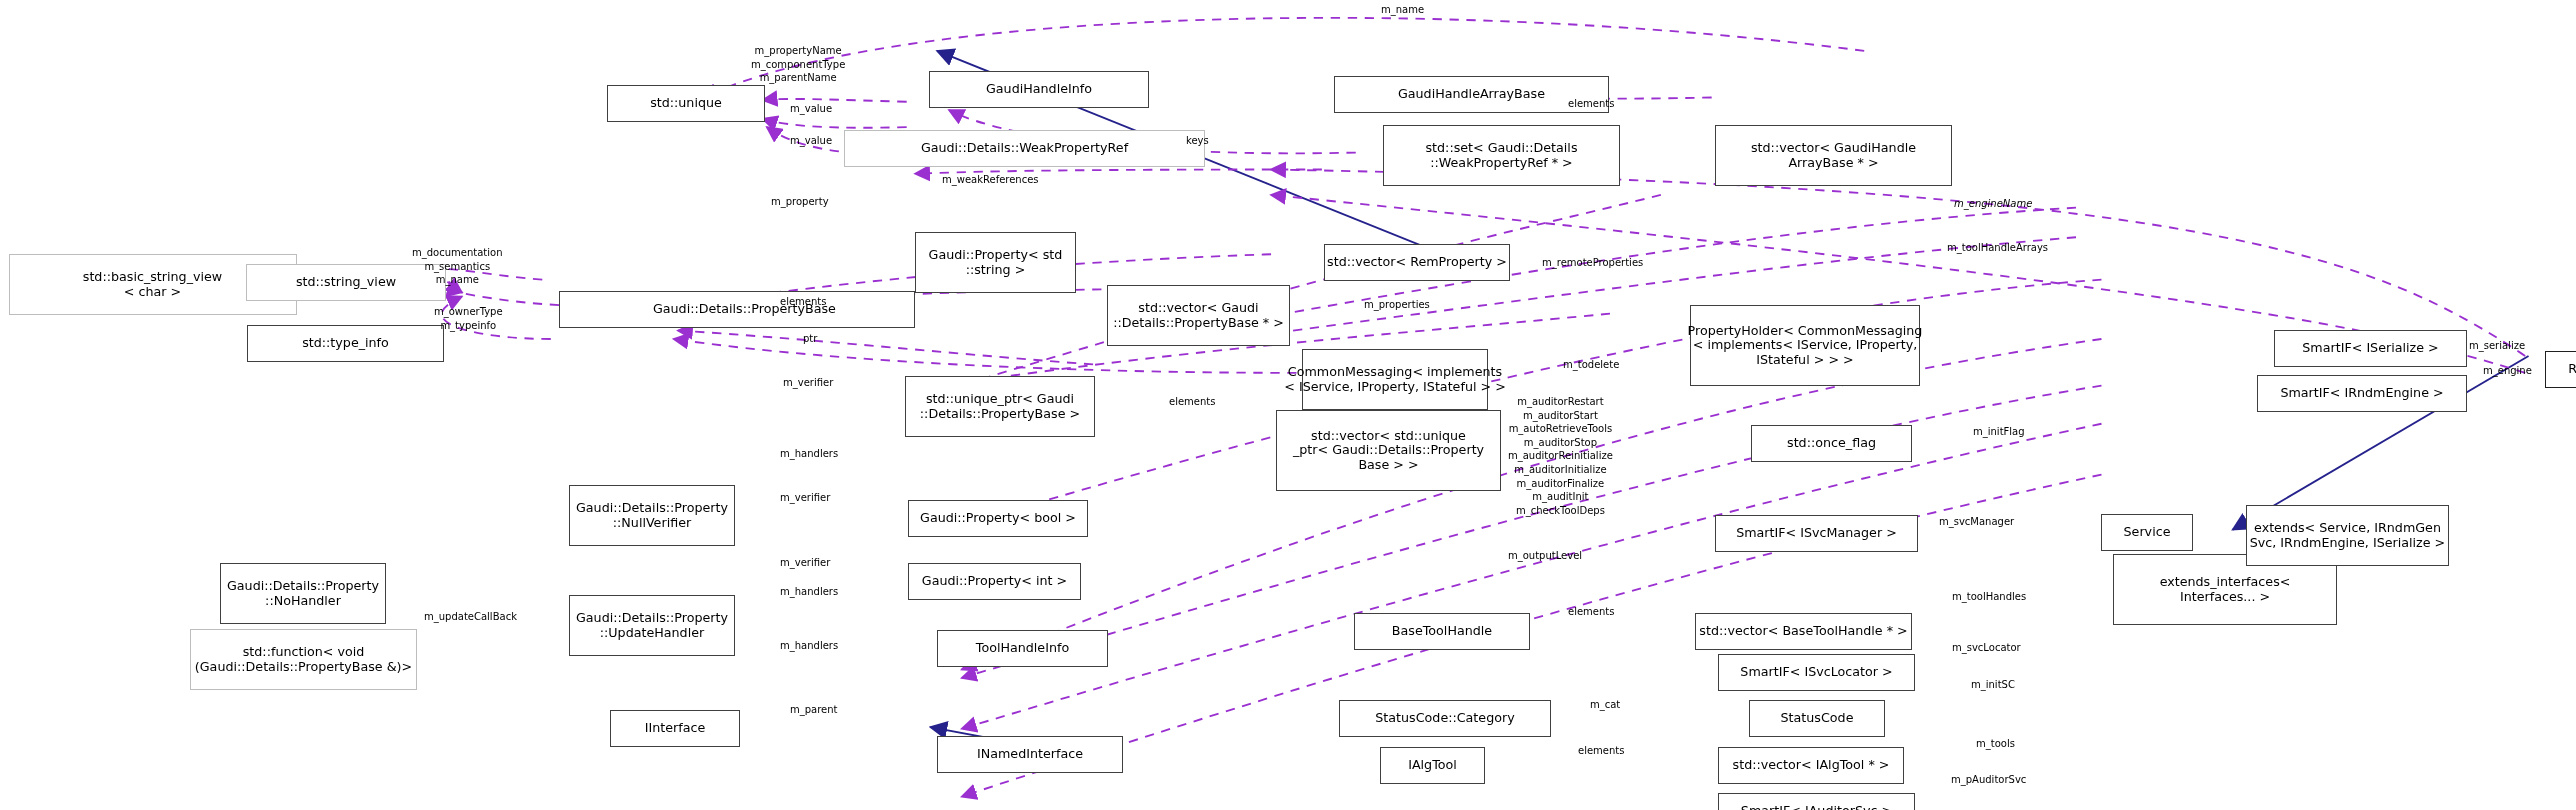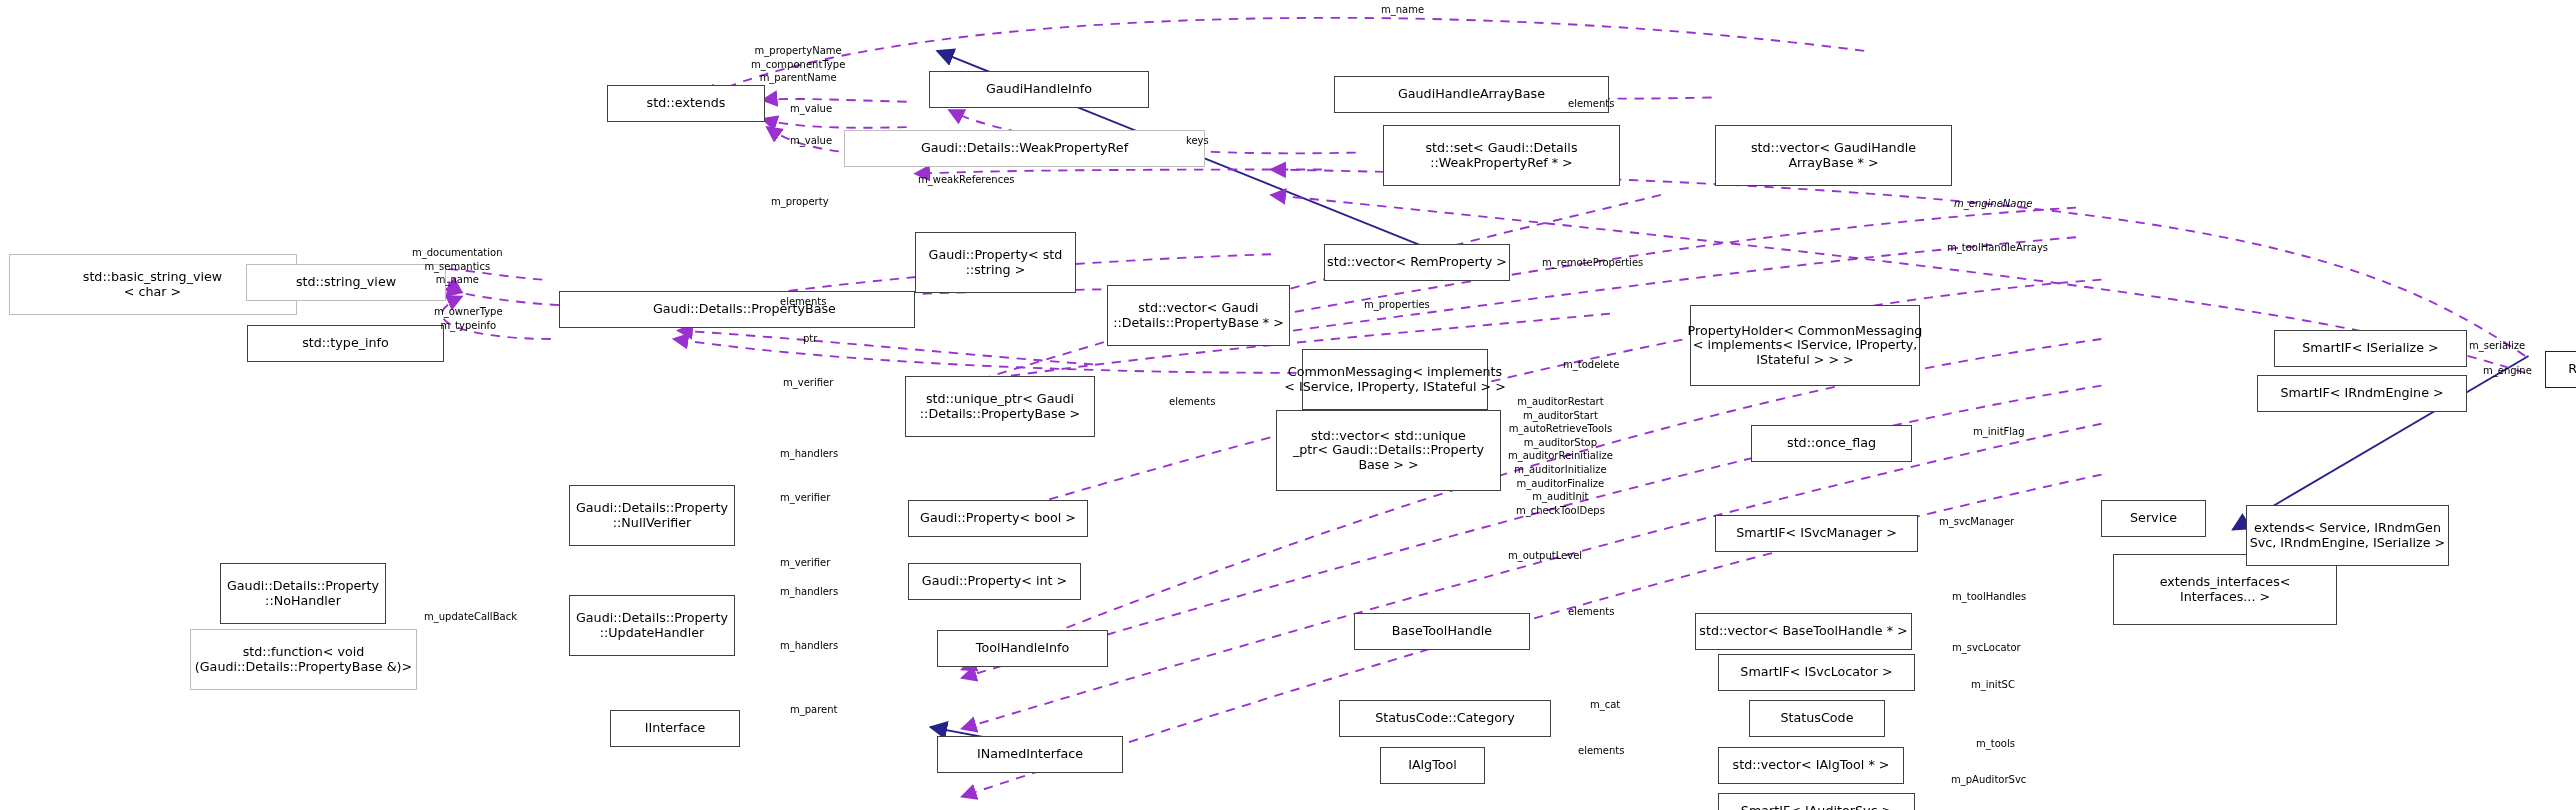--- a/index.html
+++ b/index.html
@@ -73,21 +73,21 @@
     </g>
 
     <g stroke="#9b30d0" stroke-width="2.2" stroke-dasharray="11,9" fill="none"></g>
   </svg>
 
 <div class="node thin" style="left: 8.5px; top: 254px; width: 288px; height: 61px;">std::basic_string_view
 &lt; char &gt;</div>
     <div class="node thin" style="left: 246px; top: 264px; width: 200px; height: 37px;">std::string_view</div>
     <div class="node bold" style="left: 247px; top: 325px; width: 197px; height: 37px;">std::type_info</div>
     <div class="node bold" style="left: 559px; top: 291px; width: 356px; height: 37px; padding-left: 19px;">Gaudi::Details::PropertyBase</div>
-    <div class="node bold" style="left: 607px; top: 85px; width: 158px; height: 37px;">std::extends</div>
+    <div class="node bold" style="left: 607px; top: 85px; width: 158px; height: 37px;">std::unique</div>
     <div class="node thin" style="left: 844px; top: 130px; width: 361px; height: 37px;">Gaudi::Details::WeakPropertyRef</div>
     <div class="node bold" style="left: 929px; top: 71px; width: 220px; height: 37px;">GaudiHandleInfo</div>
     <div class="node bold" style="left: 1334px; top: 76px; width: 275px; height: 37px; text-align: right;">GaudiHandleArrayBase</div>
     <div class="node bold" style="left: 1383px; top: 125px; width: 237px; height: 61px;">std::set&lt; Gaudi::Details
 ::WeakPropertyRef * &gt;</div>
     <div class="node bold" style="left: 1715px; top: 125px; width: 237px; height: 61px;">std::vector&lt; GaudiHandle
 ArrayBase * &gt;</div>
     <div class="node bold" style="left: 915px; top: 232px; width: 161px; height: 61px;">Gaudi::Property&lt; std
 ::string &gt;</div>
     <div class="node bold" style="left: 1107px; top: 285px; width: 183px; height: 61px;">std::vector&lt; Gaudi
@@ -121,35 +121,35 @@
     <div class="node bold" style="left: 937px; top: 736px; width: 186px; height: 37px;">INamedInterface</div>
     <div class="node bold" style="left: 1380px; top: 747px; width: 105px; height: 37px;">IAlgTool</div>
     <div class="node bold" style="left: 1718px; top: 747px; width: 186px; height: 37px;">std::vector&lt; IAlgTool * &gt;</div>
     <div class="node bold" style="left: 1339px; top: 700px; width: 212px; height: 37px;">StatusCode::Category</div>
     <div class="node bold" style="left: 1749px; top: 700px; width: 136px; height: 37px;">StatusCode</div>
     <div class="node bold" style="left: 2274px; top: 330px; width: 193px; height: 37px;">SmartIF&lt; ISerialize &gt;</div>
     <div class="node bold" style="left: 2257px; top: 375px; width: 210px; height: 37px;">SmartIF&lt; IRndmEngine &gt;</div>
     <div class="node bold" style="left: 1715px; top: 515px; width: 203px; height: 37px;">SmartIF&lt; ISvcManager &gt;</div>
     <div class="node bold" style="left: 1718px; top: 654px; width: 197px; height: 37px;">SmartIF&lt; ISvcLocator &gt;</div>
     <div class="node bold" style="left: 1718px; top: 793px; width: 197px; height: 37px;">SmartIF&lt; IAuditorSvc &gt;</div>
-    <div class="node bold" style="left: 2101px; top: 500px; width: 105px; height: 37px;">Service</div>
+    <div class="node bold" style="left: 2101px; top: 514px; width: 92px; height: 37px;">Service</div>
     <div class="node bold" style="left: 2081px; top: 554px; width: 224px; height: 71px; margin-left: 32px;">extends_interfaces&lt;
 Interfaces... &gt;</div>
     <div class="node bold" style="left: 2246px; top: 505px; width: 203px; height: 61px;">extends&lt; Service, IRndmGen
 Svc, IRndmEngine, ISerialize &gt;</div>
     <div class="node focus" style="left: 2545px; top: 351px; width: 132px; height: 37px;">RndmGenSvc</div>
     <div class="elabel" style="left: 1381px; top: 3.4px;">m_name</div>
     <div class="elabel" style="left: 751px; top: 44px;">m_propertyName
 m_componentType
 m_parentName</div>
     <div class="elabel" style="left: 790px; top: 102px;">m_value</div>
     <div class="elabel" style="left: 790px; top: 134px;">m_value</div>
     <div class="elabel" style="left: 1568px; top: 97px;">elements</div>
     <div class="elabel" style="left: 1186px; top: 134px;">keys</div>
-    <div class="elabel" style="left: 918px; top: 173px;">m_weakReferences</div>
+    <div class="elabel" style="left: 942px; top: 173px;">m_weakReferences</div>
     <div class="elabel" style="left: 771px; top: 195px;">m_property</div>
     <div class="elabel" style="left: 1954px; top: 197px; font-style: italic;">m_engineName</div>
     <div class="elabel" style="left: 412px; top: 246px;">m_documentation
 m_semantics
 m_name</div>
     <div class="elabel" style="left: 1947px; top: 241px;">m_toolHandleArrays</div>
     <div class="elabel" style="left: 780px; top: 295px;">elements</div>
     <div class="elabel" style="left: 1542px; top: 256px;">m_remoteProperties</div>
     <div class="elabel" style="left: 1364px; top: 298px;">m_properties</div>
     <div class="elabel" style="left: 434px; top: 305px;">m_ownerType

